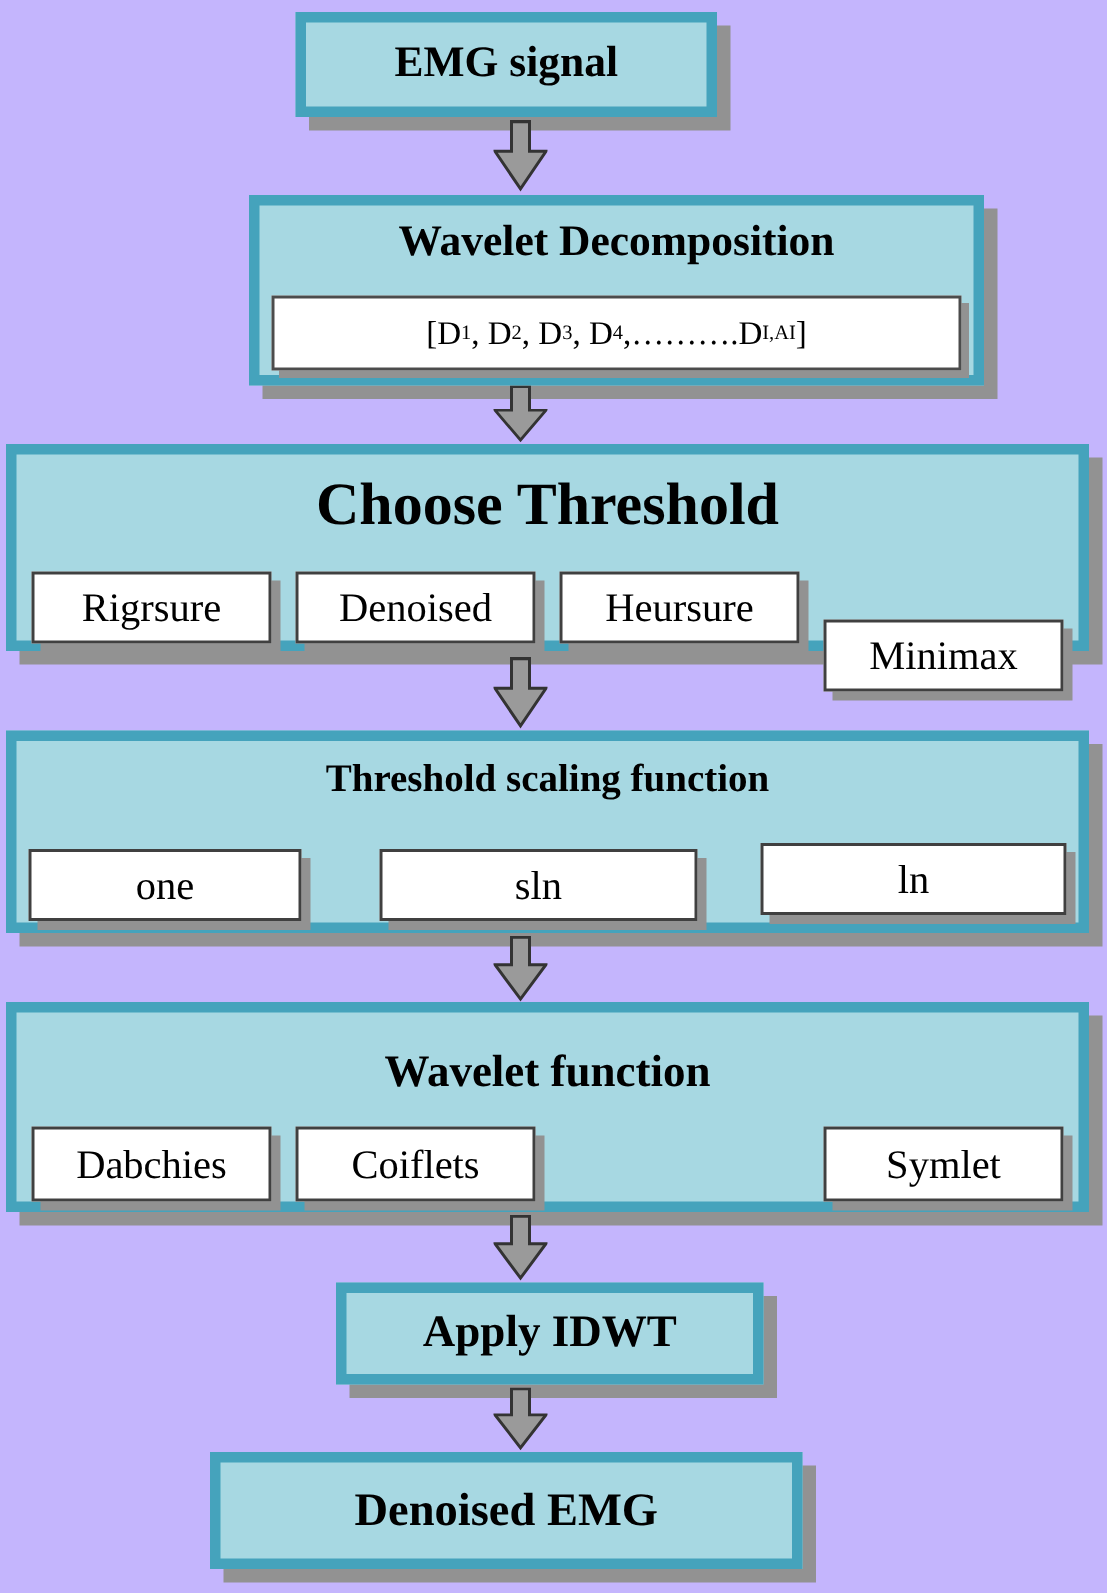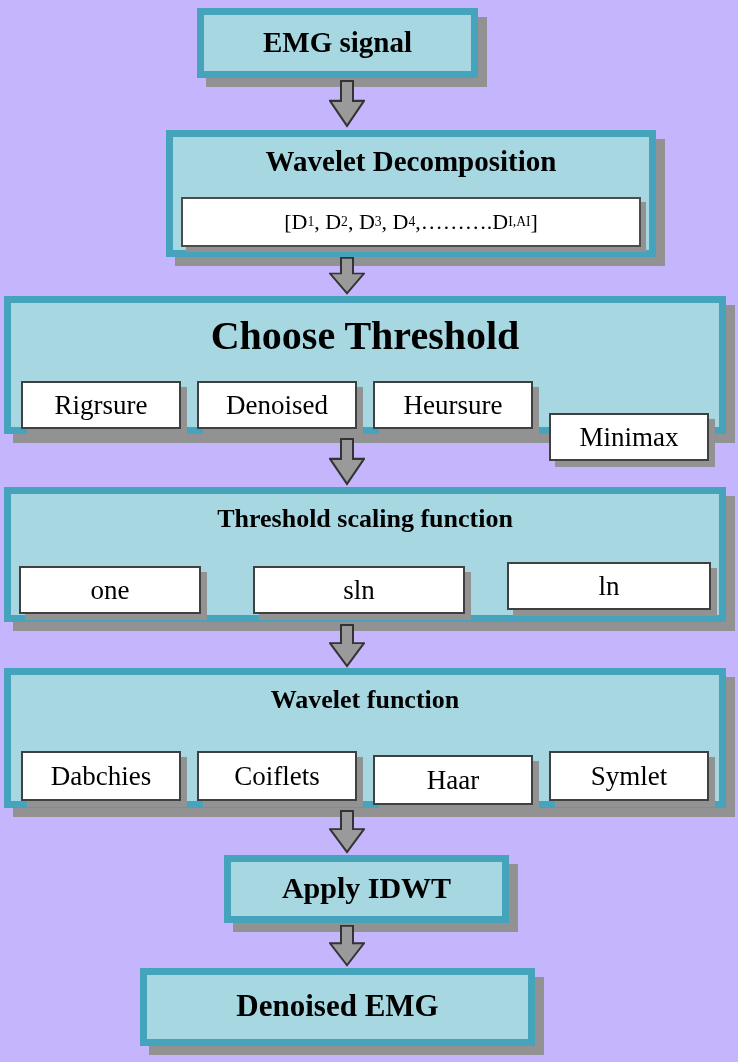--- a/index.html
+++ b/index.html
@@ -112,24 +112,23 @@
     <div class="opt" style="left:8px;   top:72px; width:182px; height:48px;">one</div>
     <div class="opt" style="left:242px; top:72px; width:212px; height:48px;">sln</div>
     <div class="opt" style="left:496px; top:68px; width:204px; height:48px;">ln</div>
   </div>
 
   <svg class="arrow" style="left:329px; top:624px;" width="36" height="44" viewBox="0 0 36 46" preserveAspectRatio="none">
     <polygon points="12,1 24,1 24,20 35,20 18,44 1,20 12,20" fill="var(--arrow-fill, #9a9a9a)" stroke="var(--arrow-stroke, #333333)" stroke-width="2"></polygon>
   </svg>
 
   <div class="node" style="left:4px; top:668px; width:722px; height:140px;">
-    <div class="node-title" style="font-size:26px;">Wavelet function</div>
+    <div class="node-title" style="font-size:30px;margin-top:13px;">Wavelet function</div>
     <div class="opt" style="left:10px;  top:76px; width:160px; height:50px;">Dabchies</div>
     <div class="opt" style="left:186px; top:76px; width:160px; height:50px;">Coiflets</div>
-    <div class="opt" style="left:362px; top:80px; width:160px; height:50px;">Haar</div>
     <div class="opt" style="left:538px; top:76px; width:160px; height:50px;">Symlet</div>
   </div>
 
   <svg class="arrow" style="left:329px; top:810px;" width="36" height="44" viewBox="0 0 36 46" preserveAspectRatio="none">
     <polygon points="12,1 24,1 24,20 35,20 18,44 1,20 12,20" fill="var(--arrow-fill, #9a9a9a)" stroke="var(--arrow-stroke, #333333)" stroke-width="2"></polygon>
   </svg>
 
   <div class="node" style="left:195px; top:855px; width:285px; height:68px;margin-left:29px;">
     <div class="node-title center" style="font-size:30px;">Apply IDWT</div>
   </div>

